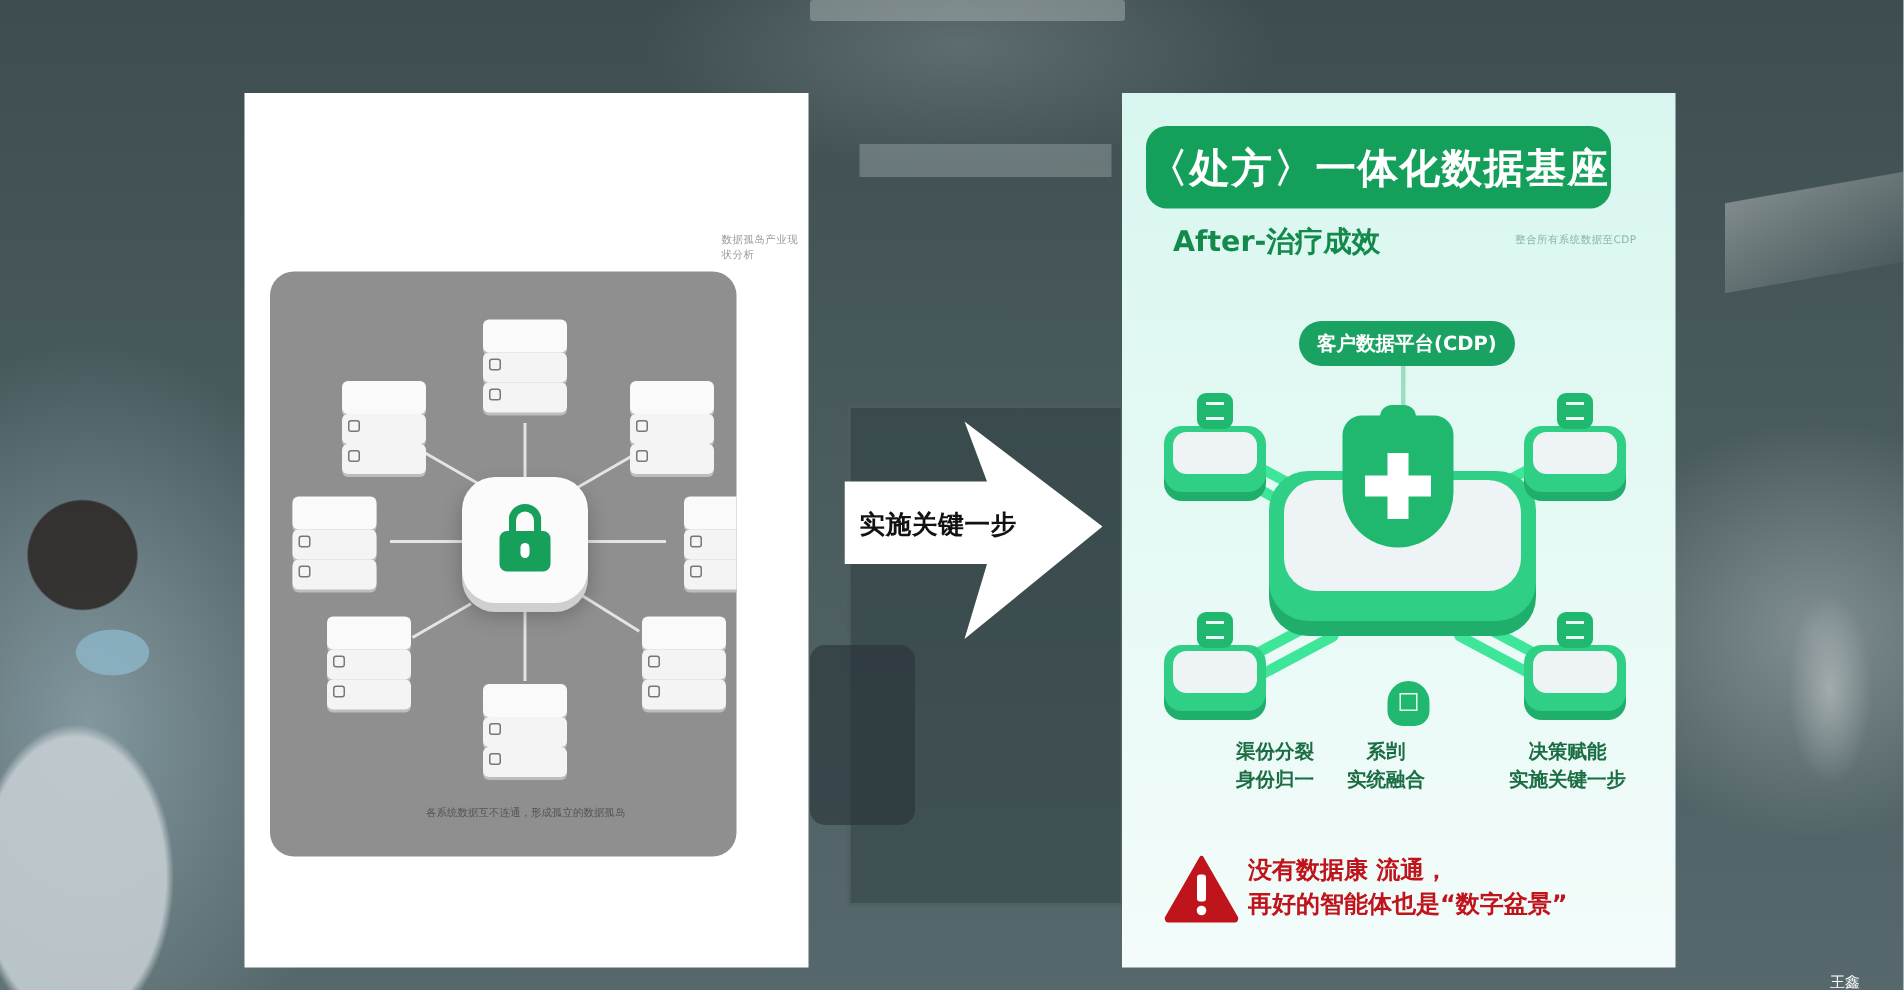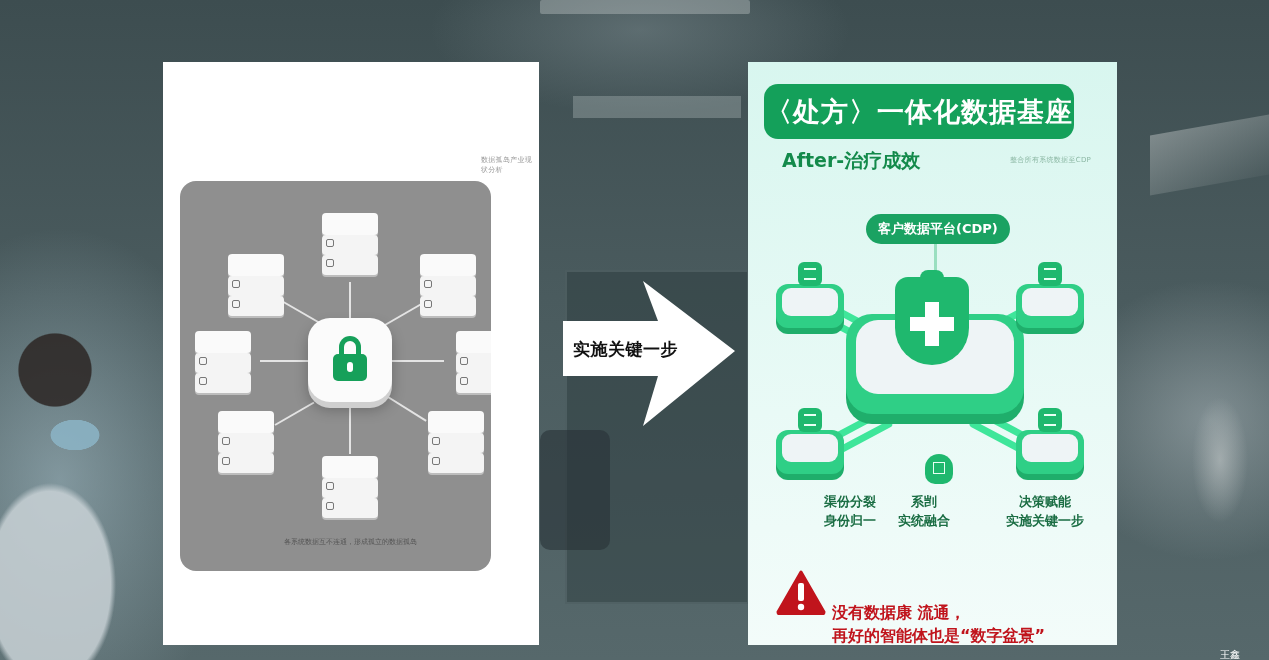--- a/index.html
+++ b/index.html
@@ -69,21 +69,21 @@
   .cross-h{position:absolute;left:162px;top:255px;width:44px;height:14px;background:#fff;}
   .node{position:absolute;width:68px;height:44px;background:#2fcf86;border-radius:12px;box-shadow:0 6px 0 #1fae6b;}
   .node .node-top{position:absolute;left:6px;top:4px;width:56px;height:28px;background:#eef4f6;border-radius:9px;}
   .node-icon{position:absolute;width:24px;height:24px;background:#1fb86e;border-radius:6px;}
   .node-icon::after{content:"";position:absolute;left:6px;top:6px;width:12px;height:12px;border-top:2px solid #e8fff3;border-bottom:2px solid #e8fff3;box-sizing:border-box;}
   .pipe{position:absolute;height:7px;background:#3ee69a;border-radius:4px;transform-origin:0 50%;}
   .center-icon{position:absolute;left:177px;top:392px;width:28px;height:30px;background:#1fb86e;border-radius:14px 14px 10px 10px;}
   .center-icon::after{content:"";position:absolute;left:8px;top:8px;width:12px;height:12px;border:1.5px solid #e8fff3;box-sizing:border-box;}
   .feature{position:absolute;top:430px;font-size:13px;font-weight:bold;color:#1b6e44;text-align:center;line-height:19px;}
   .warning{position:absolute;left:28px;top:507px;width:50px;height:46px;}
-  .warn-text{position:absolute;left:84px;top:506px;font-size:16px;font-weight:bold;color:#c0141c;line-height:23px;white-space:nowrap;margin-top:33px;}
+  .warn-text{position:absolute;left:84px;top:506px;font-size:16px;font-weight:bold;color:#c0141c;line-height:23px;white-space:nowrap;}
   .corner-text{position:absolute;left:1220px;top:648px;color:#fff;font-size:10px;}
 </style>
 </head>
 <body>
 
 <div class="bg-detail ceil-light"></div>
 <div class="bg-detail ceil-light2"></div>
 <div class="bg-detail wall-lamp"></div>
 <div class="bg-detail door"></div>
 <div class="bg-detail chair"></div>

